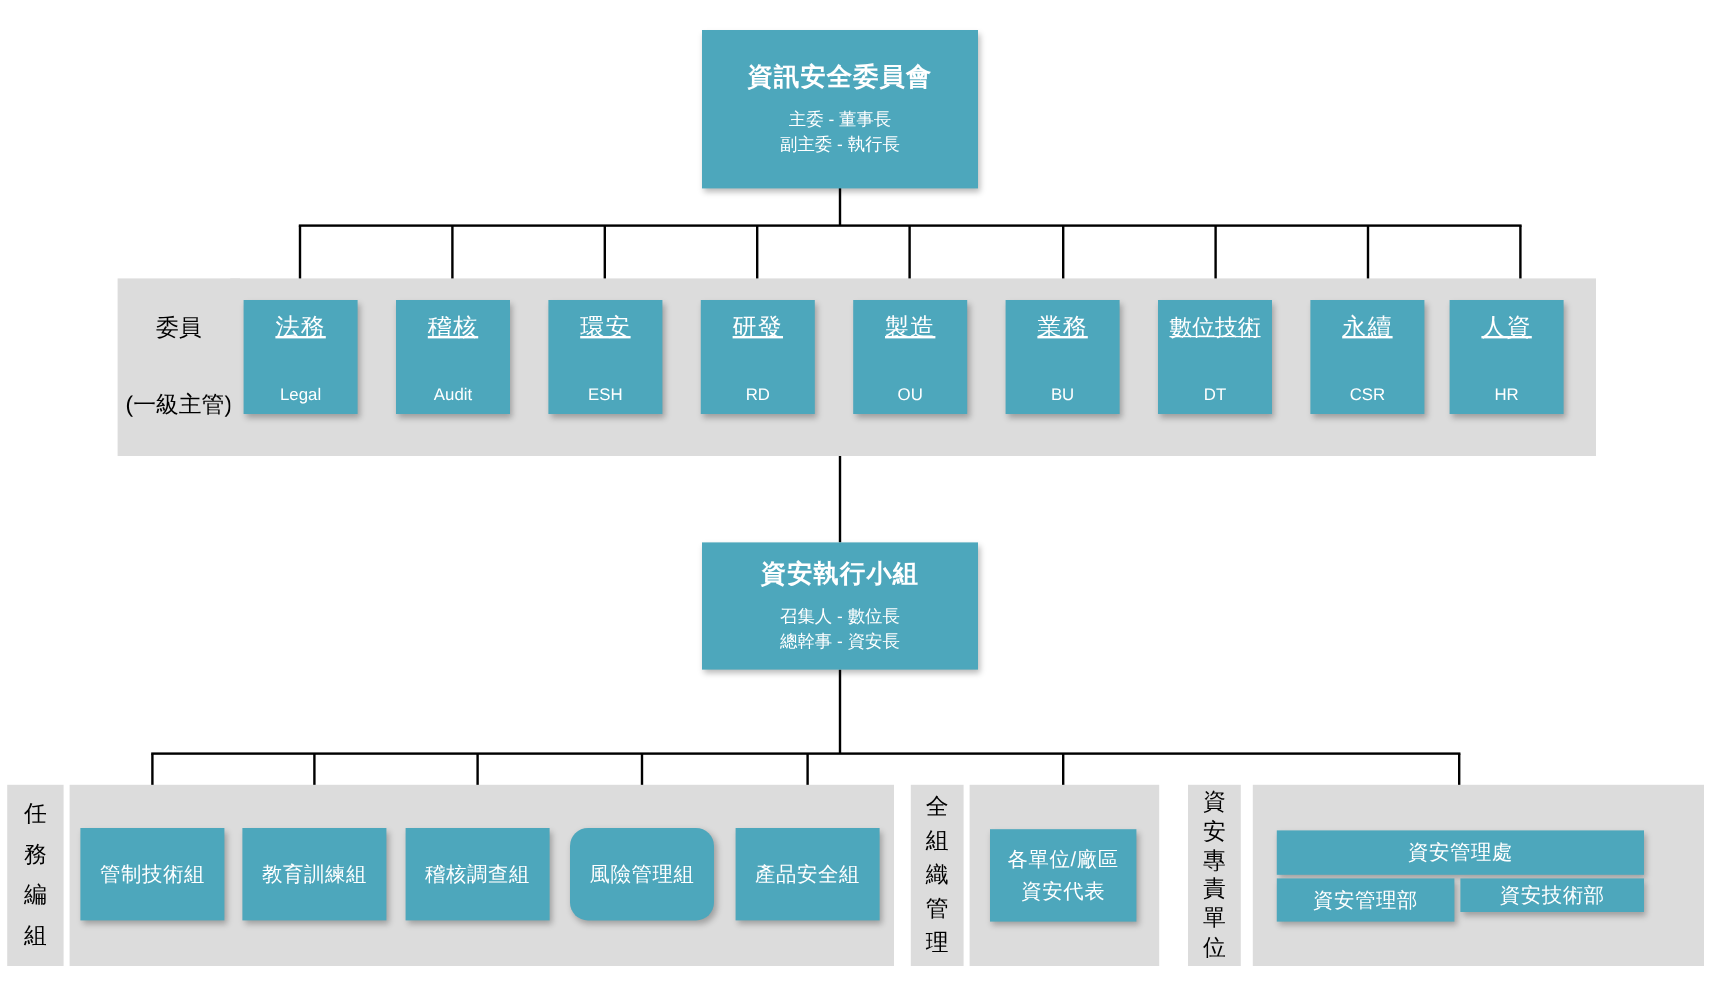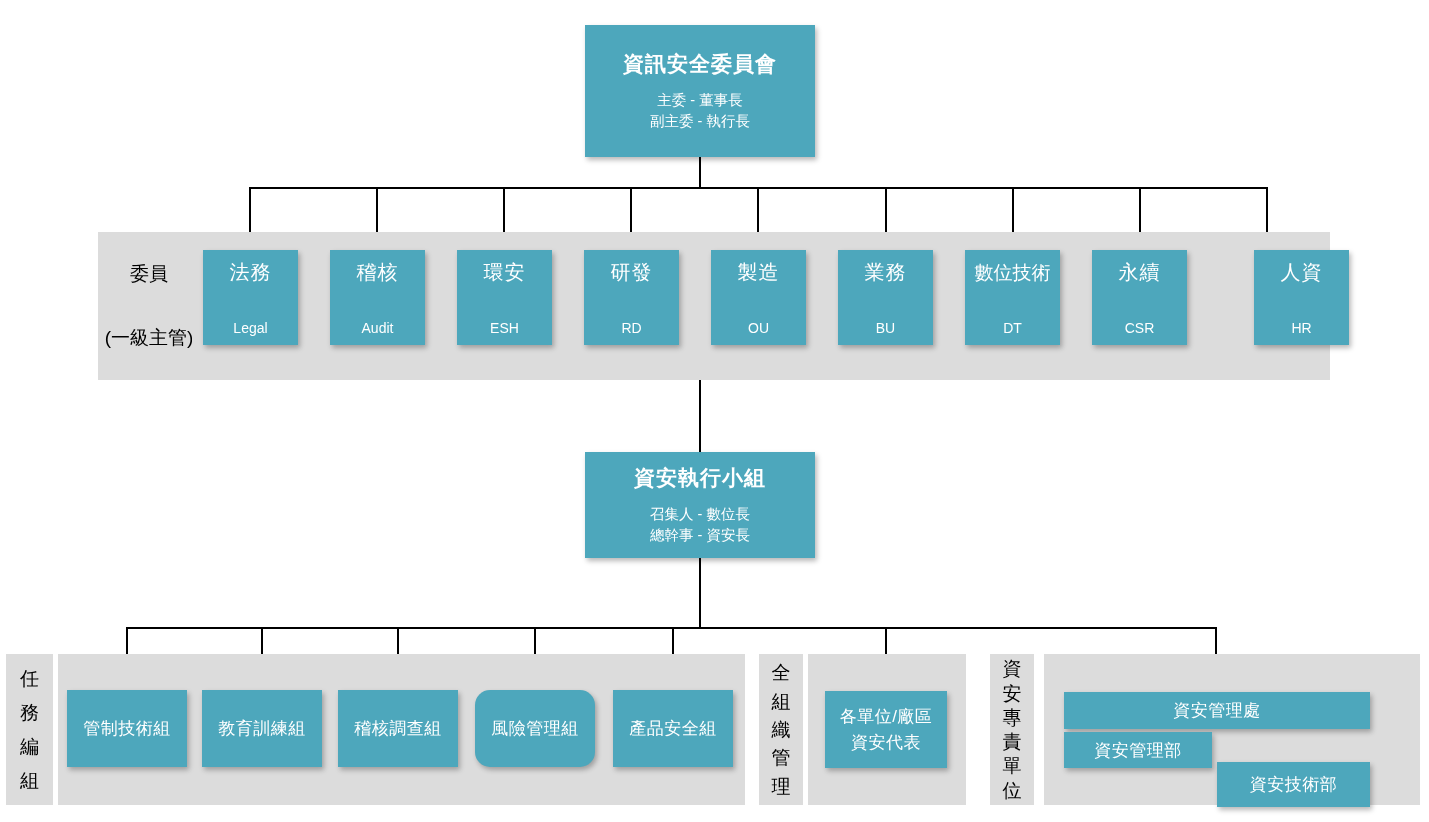--- a/index.html
+++ b/index.html
@@ -20,21 +20,21 @@
     display: flex;
     flex-direction: column;
     align-items: center;
     justify-content: center;
     text-align: center;
     box-shadow: 2px 3px 5px rgba(0,0,0,0.28);
   }
   .big-box .title { font-size: 21px; font-weight: bold; letter-spacing: 1px; margin-bottom: 12px; }
   .big-box .sub { font-size: 14.5px; line-height: 1.45; }
   .member { width: 95px; height: 95px; top: 250px; }
-  .member .zh { font-size: 20px; letter-spacing: 1px; margin-bottom: 10px; white-space: nowrap; }
+  .member .zh { font-size: 20px; letter-spacing: 1px; margin-bottom: 10px; white-space: nowrap; text-decoration: underline; }
   .member .en { font-size: 14px; margin-top: 24px; }
   .side-label {
     position: absolute;
     background: #dcdcdc;
     color: #000000;
     display: flex;
     flex-direction: column;
     align-items: center;
     justify-content: center;
     text-align: center;
@@ -113,21 +113,21 @@
     <div class="en">BU</div>
   </div>
   <div class="box member" style="left:965px;">
     <div class="zh" style="font-size:19px; letter-spacing:0;">數位技術</div>
     <div class="en">DT</div>
   </div>
   <div class="box member" style="left:1092px;">
     <div class="zh">永續</div>
     <div class="en">CSR</div>
   </div>
-  <div class="box member" style="left:1254px;text-align:center;">
+  <div class="box member" style="left:1208px;text-align:center;">
     <div class="zh">人資</div>
     <div class="en">HR</div>
   </div>
 
   <div class="box big-box" style="left:585px; top:452px; width:230px; height:106px;">
     <div class="title">資安執行小組</div>
     <div class="sub">
       <div>召集人 - 數位長</div>
       <div>總幹事 - 資安長</div>
     </div>
@@ -177,17 +177,17 @@
       <div>單</div>
       <div>位</div>
     </div>
   <div class="band" style="left:1044px; top:654px; width:376px; height:151px;"></div>
   <div class="box small-box" style="left:1064px; top:692px; width:306px; height:37px;">
     <div>資安管理處</div>
   </div>
   <div class="box small-box" style="left:1064px; top:732px; width:148px; height:36px;">
     <div>資安管理部</div>
   </div>
-  <div class="box small-box" style="left:1217px; top:732px; width:153px; height:45px;margin-top:30px;">
+  <div class="box small-box" style="left:1217px; top:732px; width:153px; height:28px;">
     <div>資安技術部</div>
   </div>
 
 </div>
 
 </body></html>

